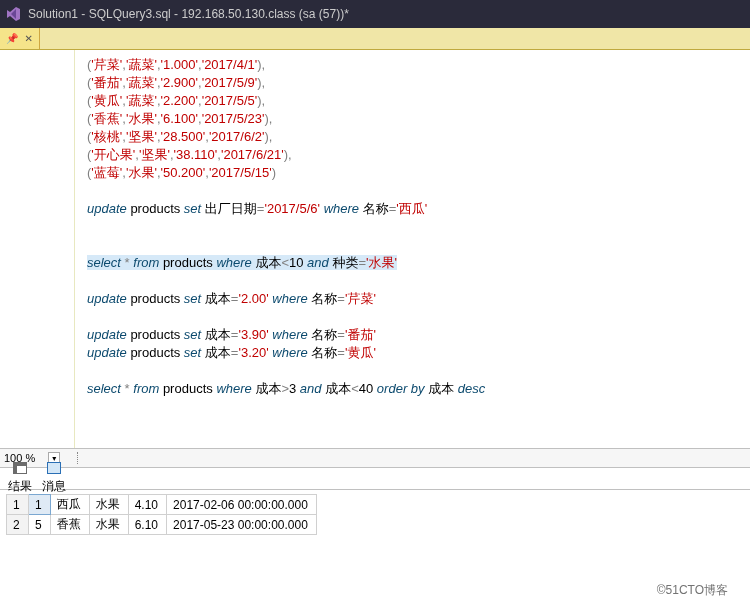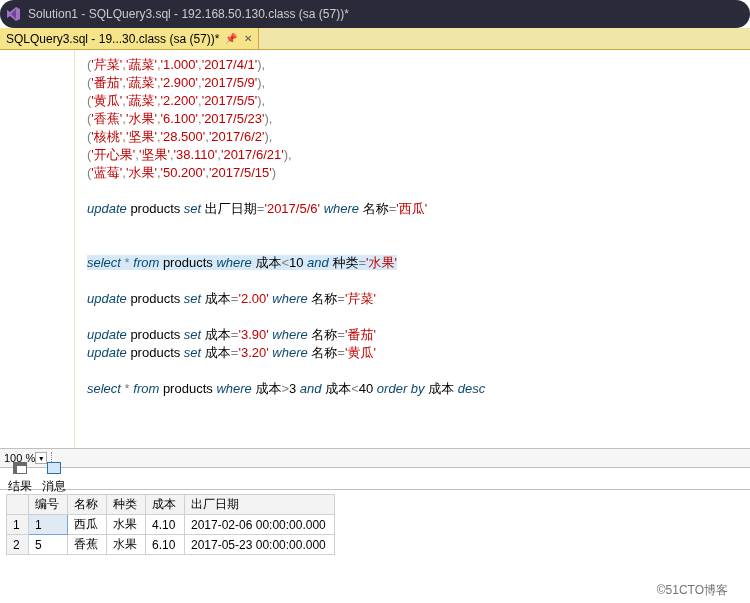--- a/index.html
+++ b/index.html
@@ -1,36 +1,36 @@
 <!DOCTYPE html>
 <html><head>
 <meta charset="utf-8">
 <style>
 * { margin: 0; padding: 0; box-sizing: border-box; font-family: "Microsoft YaHei", "SimSun", Arial, sans-serif; }
 body { background: #fff; width: 750px; height: 603px; overflow: hidden; position: relative; font-size: 12px; }
 
-.titlebar { background: #2a2a3a; color: #ccc; height: 28px; display: flex; align-items: center; padding: 0 6px; font-size: 12px; border-radius: 14px; }
+.titlebar { background: #2a2a3a; color: #ccc; height: 28px; display: flex; align-items: center; padding: 0 6px; font-size: 12px; }
 .titlebar .vsicon { width: 16px; height: 16px; margin-right: 6px; }
 .titlebar .vsicon svg { width: 16px; height: 16px; }
 
 .tabbar { background: #f0e6a7; height: 22px; border-bottom: 1px solid #bfa93f; display: flex; align-items: stretch; }
 .tab { background: #f5e48a; border-right: 1px solid #cfa741; display: flex; align-items: center; padding: 0 6px; font-size: 12px; color: #000; gap: 6px; }
 .tab .pin, .tab .close { font-size: 10px; color: #555; cursor: pointer; }
 
 .editor { background: #fff; height: 398px; overflow: hidden; padding: 6px 0 0 0; font-family: Consolas, "Courier New", monospace; font-size: 13px; line-height: 18px; position: relative; margin-left: 45px; }
 .gutter { position: absolute; left: 0; top: 0; bottom: 0; width: 30px; background: #fff; border-right: 1px solid #e8e8c0; }
 .code { margin-left: 42px; white-space: pre; }
 .s  { color: #c00000; }  
 .p  { color: #808080; }  
 .k  { color: #0c4a6e; font-style: italic; }  
 .op { color: #808080; }  
 .hl { background: #d6e9f8; }
 .blankline { height: 18px; }
 
-.zoombar { border-top: 1px solid #c0c0c0; border-bottom: 1px solid #c0c0c0; height: 20px; display: flex; align-items: center; padding: 0 4px; font-size: 11px; background: #f6f6f6; gap: 0; }
+.zoombar { border-top: 1px solid #c0c0c0; border-bottom: 1px solid #c0c0c0; height: 20px; display: flex; align-items: center; padding: 0 4px; font-size: 11px; background: #f6f6f6; gap: 13px; }
 .zoombar .drop { border: 1px solid #aaa; width: 12px; height: 12px; display: inline-flex; align-items: center; justify-content: center; font-size: 8px; background: #fff; }
 .zoombar .sep { border-left: 1px dotted #888; height: 12px; margin: 0 4px; }
 
 .resulttabs { height: 22px; display: flex; align-items: center; gap: 10px; padding: 0 8px; border-bottom: 1px solid #c0c0c0; background: #fff; font-size: 12px; }
 .resulttabs .rtab { display: flex; align-items: center; gap: 4px; cursor: pointer; flex-direction: column; }
 .rtab .ico { width: 14px; height: 12px; display: inline-block; }
 .ico-grid { background: linear-gradient(#fff,#fff); border: 1px solid #6b6b6b; box-shadow: inset 3px 0 0 #6b6b6b, inset 0 3px 0 #6b6b6b; }
 .ico-msg { border: 1px solid #2a6fb5; background: #d4e7f7; }
 
 .grid { padding: 4px 0 0 6px; font-family: "SimSun","Courier New",monospace; font-size: 12px; color: #000; }
@@ -52,21 +52,20 @@
     <svg viewBox="0 0 16 16">
         <polygon points="10,1 14,3 14,13 10,15 4,10 1,12 1,4 4,6" fill="#a074c4"></polygon>
         <polygon points="10,3 10,13 5,8" fill="#6a4796"></polygon>
       </svg>
   </span>
   <span>Solution1 - SQLQuery3.sql - 192.168.50.130.class (sa (57))*</span>
 </div>
 
 <div class="tabbar">
   <div class="tab">
-    <span>SQLQuery3.sql - 19...30.class (sa (57))*</span>
     <span class="pin">📌</span>
     <span class="close">✕</span>
   </div>
 </div>
 
 <div class="editor">
   <div class="gutter"></div>
   <div class="code" id="code-area"><div><span class="p">(</span><span class="s">'芹菜'</span><span class="p">,</span><span class="s">'蔬菜'</span><span class="p">,</span><span class="s">'1.000'</span><span class="p">,</span><span class="s">'2017/4/1'</span><span class="p">)</span><span class="p">,</span></div><div><span class="p">(</span><span class="s">'番茄'</span><span class="p">,</span><span class="s">'蔬菜'</span><span class="p">,</span><span class="s">'2.900'</span><span class="p">,</span><span class="s">'2017/5/9'</span><span class="p">)</span><span class="p">,</span></div><div><span class="p">(</span><span class="s">'黄瓜'</span><span class="p">,</span><span class="s">'蔬菜'</span><span class="p">,</span><span class="s">'2.200'</span><span class="p">,</span><span class="s">'2017/5/5'</span><span class="p">)</span><span class="p">,</span></div><div><span class="p">(</span><span class="s">'香蕉'</span><span class="p">,</span><span class="s">'水果'</span><span class="p">,</span><span class="s">'6.100'</span><span class="p">,</span><span class="s">'2017/5/23'</span><span class="p">)</span><span class="p">,</span></div><div><span class="p">(</span><span class="s">'核桃'</span><span class="p">,</span><span class="s">'坚果'</span><span class="p">,</span><span class="s">'28.500'</span><span class="p">,</span><span class="s">'2017/6/2'</span><span class="p">)</span><span class="p">,</span></div><div><span class="p">(</span><span class="s">'开心果'</span><span class="p">,</span><span class="s">'坚果'</span><span class="p">,</span><span class="s">'38.110'</span><span class="p">,</span><span class="s">'2017/6/21'</span><span class="p">)</span><span class="p">,</span></div><div><span class="p">(</span><span class="s">'蓝莓'</span><span class="p">,</span><span class="s">'水果'</span><span class="p">,</span><span class="s">'50.200'</span><span class="p">,</span><span class="s">'2017/5/15'</span><span class="p">)</span></div><div class="blankline"></div><div><span class="k">update</span> products <span class="k">set</span> 出厂日期<span class="op">=</span><span class="s">'2017/5/6'</span> <span class="k">where</span> 名称<span class="op">=</span><span class="s">'西瓜'</span></div><div class="blankline"></div><div class="blankline"></div><div><span class="hl"><span class="k">select</span> <span class="op">*</span> <span class="k">from</span> products <span class="k">where</span> 成本<span class="op">&lt;</span>10 <span class="k">and</span> 种类<span class="op">=</span><span class="s">'水果'</span></span></div><div class="blankline"></div><div><span class="k">update</span> products <span class="k">set</span> 成本<span class="op">=</span><span class="s">'2.00'</span> <span class="k">where</span> 名称<span class="op">=</span><span class="s">'芹菜'</span></div><div class="blankline"></div><div><span class="k">update</span> products <span class="k">set</span> 成本<span class="op">=</span><span class="s">'3.90'</span> <span class="k">where</span> 名称<span class="op">=</span><span class="s">'番茄'</span></div><div><span class="k">update</span> products <span class="k">set</span> 成本<span class="op">=</span><span class="s">'3.20'</span> <span class="k">where</span> 名称<span class="op">=</span><span class="s">'黄瓜'</span></div><div class="blankline"></div><div><span class="k">select</span> <span class="op">*</span> <span class="k">from</span> products <span class="k">where</span> 成本<span class="op">&gt;</span>3 <span class="k">and</span> 成本<span class="op">&lt;</span>40 <span class="k">order</span> <span class="k">by</span> 成本 <span class="k">desc</span></div></div>
 </div>
 
@@ -84,28 +83,20 @@
   <div class="rtab">
     <span class="ico ico-msg"></span>
     <span>消息</span>
   </div>
 </div>
 
 <div class="gridwrap">
 <div class="grid">
   <table>
     <tbody>
-          <tr>
-      <th class="rowhdr"></th>
-      <th>编号</th>
-      <th>名称</th>
-      <th>种类</th>
-      <th>成本</th>
-      <th>出厂日期</th>
-    </tr>
     <tr>
       <td class="rowhdr">1</td>
       <td class="selcell">1</td>
       <td>西瓜</td>
       <td>水果</td>
       <td>4.10</td>
       <td>2017-02-06 00:00:00.000</td>
     </tr>
     <tr>
       <td class="rowhdr">2</td>

